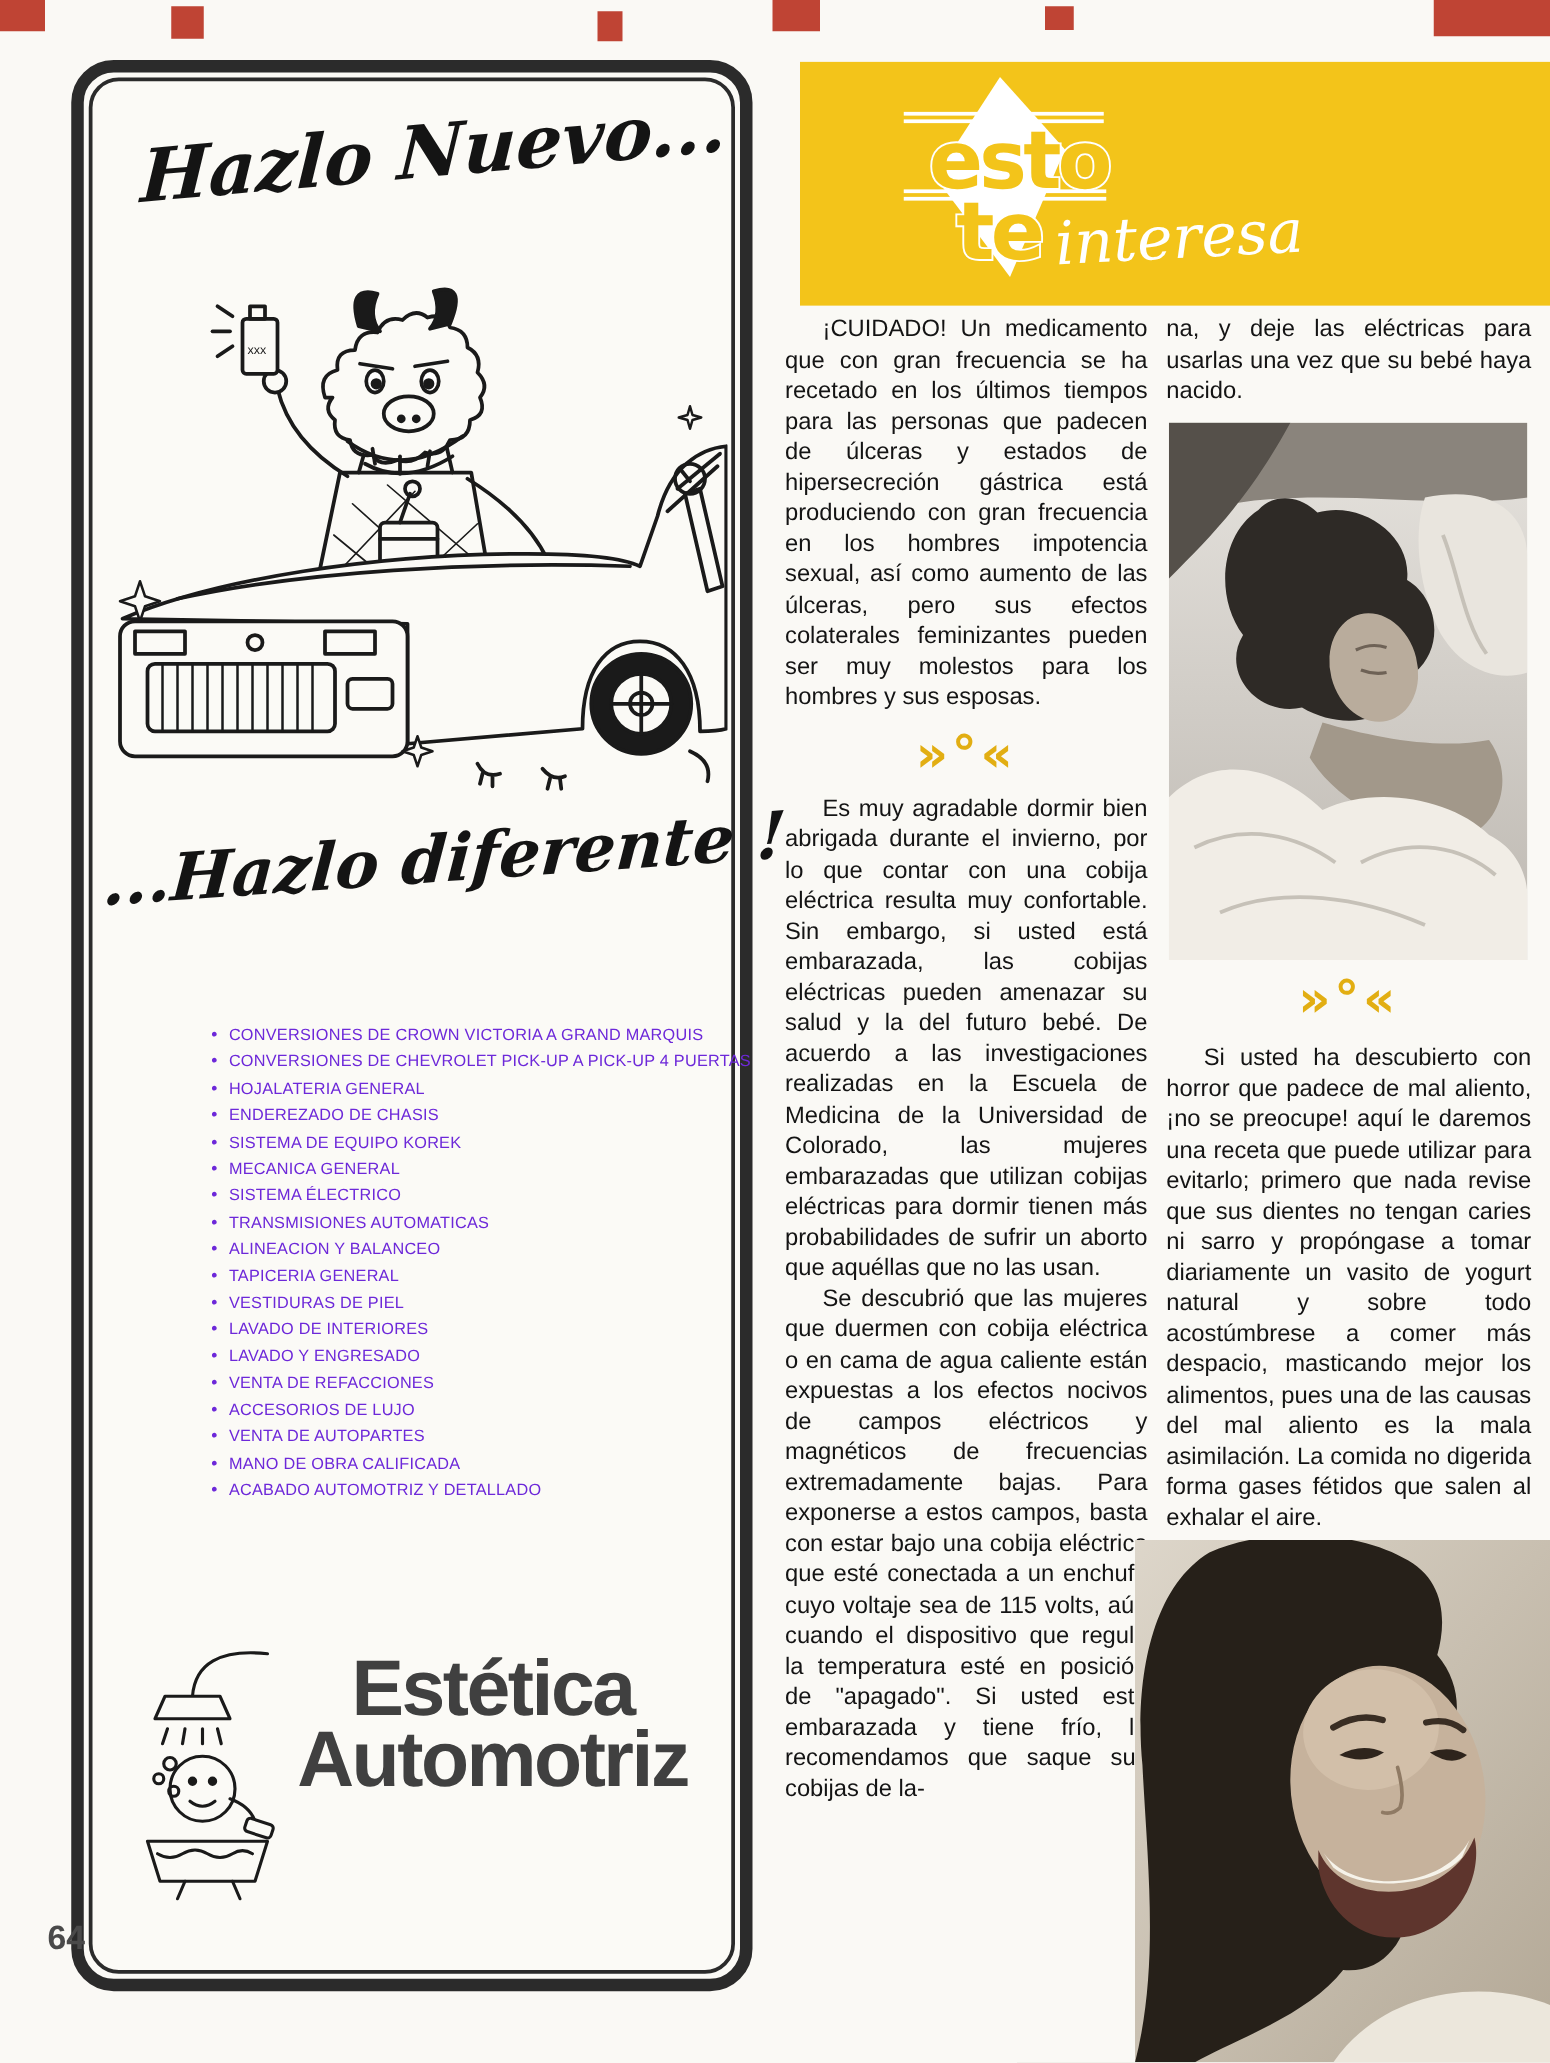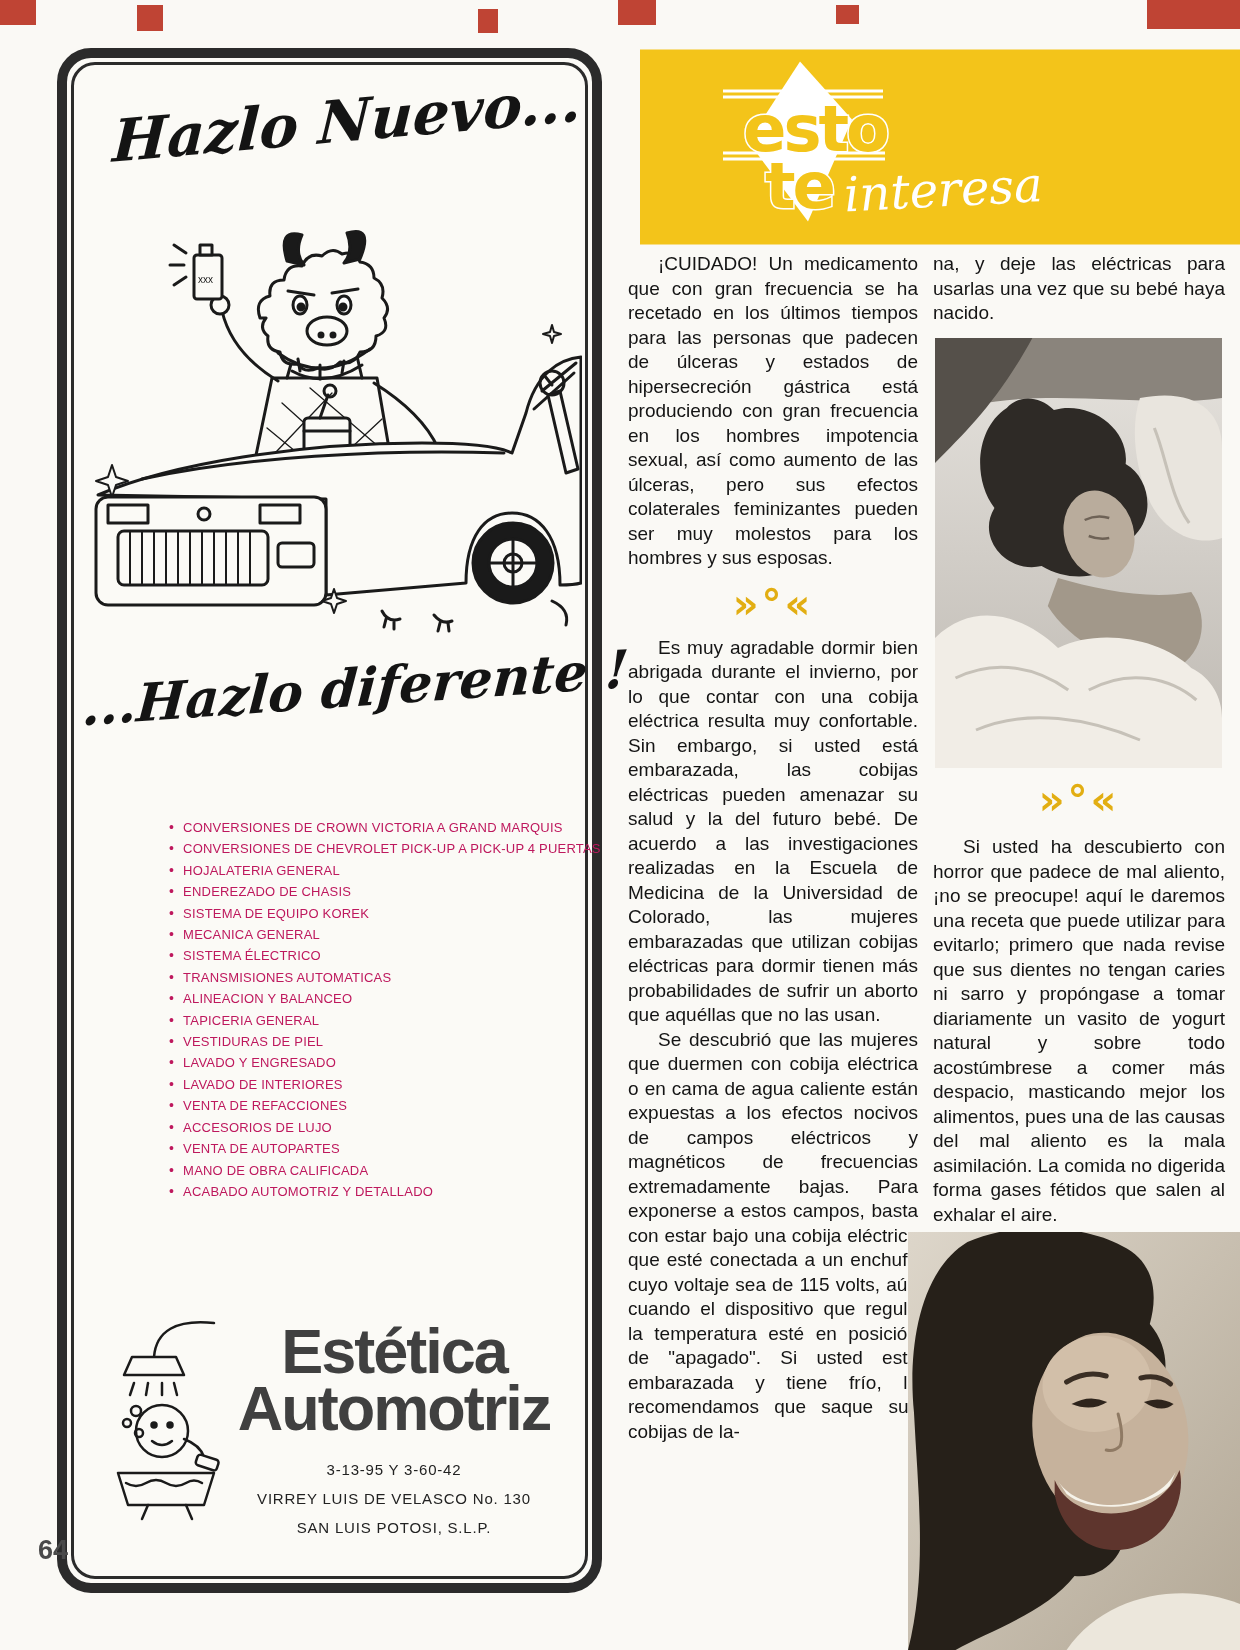--- a/index.html
+++ b/index.html
@@ -20,21 +20,21 @@
       border:10px solid #2b2b2b;border-radius:34px;background:#fbfaf6;box-sizing:border-box;}
   .ad-inner{position:absolute;inset:4px;border:3px solid #2b2b2b;border-radius:24px;}
 
   .script{font-family:"DejaVu Serif",serif;font-style:italic;font-weight:bold;color:#141414;white-space:nowrap;}
   .headline-top{position:absolute;left:38px;top:22px;font-size:58px;transform:rotate(-5deg) skewX(-8deg);}
   .headline-bottom{position:absolute;left:8px;top:592px;font-size:52px;transform:rotate(-4deg) skewX(-8deg);}
 
   .car-illo{position:absolute;left:8px;top:148px;width:500px;height:445px;}
 
   .services{position:absolute;left:95px;top:752px;width:425px;list-style:none;margin:0;padding:0;
-            font-size:13px;line-height:21.4px;letter-spacing:.2px;color:#be185d;}
+            font-size:13px;line-height:21.4px;letter-spacing:.2px;color:#6d28d9;}
   .services li{white-space:nowrap;}
   .services li::before{content:"•";margin-right:9px;font-size:14px;}
 
   .wash-illo{position:absolute;left:22px;top:1248px;width:140px;height:215px;}
 
   .brand{position:absolute;left:118px;top:1258px;width:404px;text-align:center;
          font-weight:bold;letter-spacing:-2px;color:#404040;line-height:57px;font-size:63px;}
   .contact{position:absolute;left:140px;top:1390px;width:360px;text-align:center;
            font-size:15px;line-height:29px;letter-spacing:.8px;color:#222;white-space:nowrap;}
 
@@ -187,22 +187,22 @@
           <li>CONVERSIONES DE CHEVROLET PICK-UP A PICK-UP 4 PUERTAS</li>
           <li>HOJALATERIA GENERAL</li>
           <li>ENDEREZADO DE CHASIS</li>
           <li>SISTEMA DE EQUIPO KOREK</li>
           <li>MECANICA GENERAL</li>
           <li>SISTEMA ÉLECTRICO</li>
           <li>TRANSMISIONES AUTOMATICAS</li>
           <li>ALINEACION Y BALANCEO</li>
           <li>TAPICERIA GENERAL</li>
           <li>VESTIDURAS DE PIEL</li>
+          <li>LAVADO DE INTERIORES</li>
           <li>LAVADO Y ENGRESADO</li>
-          <li>LAVADO DE INTERIORES</li>
           <li>VENTA DE REFACCIONES</li>
           <li>ACCESORIOS DE LUJO</li>
           <li>VENTA DE AUTOPARTES</li>
           <li>MANO DE OBRA CALIFICADA</li>
           <li>ACABADO AUTOMOTRIZ Y DETALLADO</li>
         </ul>
 
       <svg class="wash-illo" viewBox="0 0 140 215">
         <g stroke="#1a1a1a" stroke-width="2.5" fill="none" stroke-linecap="round" stroke-linejoin="round">
           <path d="M118,10 C80,6 60,18 58,44"></path>
@@ -225,25 +225,20 @@
           <path d="M52,192 l-6,14"></path>
             <path d="M90,192 l6,14"></path>
         </g>
       </svg>
 
       <div class="brand">
         <div>Estética</div>
         <div>Automotriz</div>
       </div>
 
-      <div class="contact">
-        <div>3-13-95 Y 3-60-42</div>
-        <div>VIRREY LUIS DE VELASCO No. 130</div>
-        <div>SAN LUIS POTOSI, S.L.P.</div>
-      </div>
     </div>
   </div>
 
   <div class="page-number">64</div>
 
   <div class="banner">
     <svg viewBox="0 0 600 195">
       <rect x="0" y="0" width="600" height="195" fill="#F3C41A"></rect>
       <g fill="#ffffff">
         <rect x="83" y="40" width="160" height="3"></rect>

